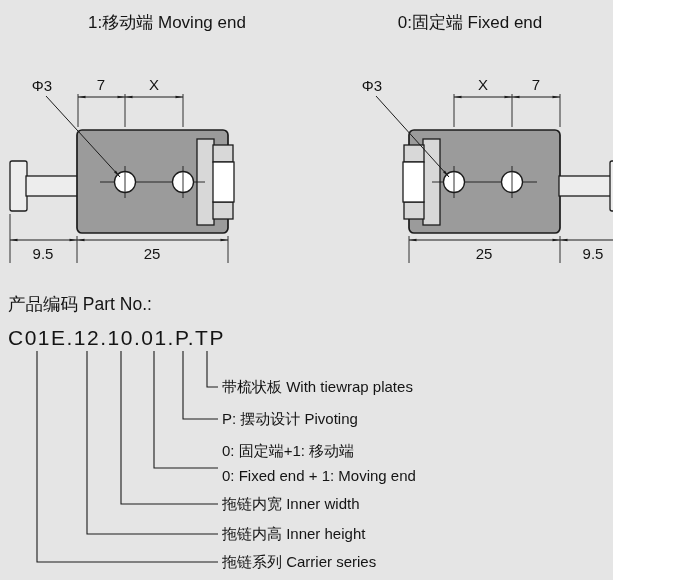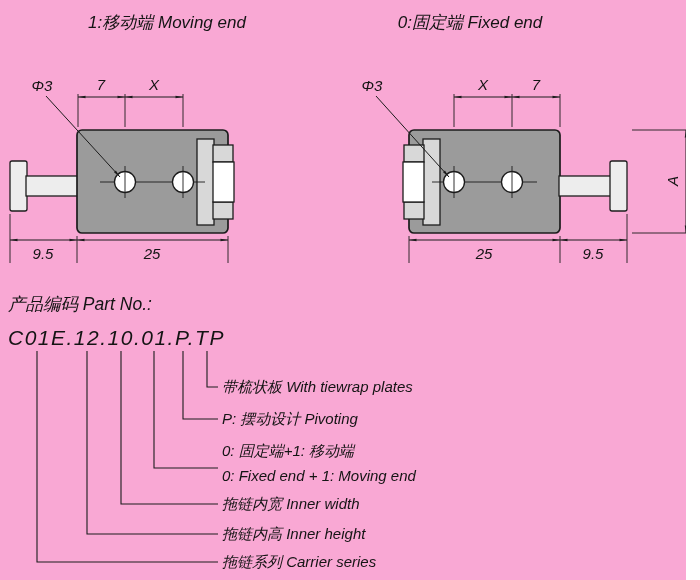--- a/index.html
+++ b/index.html
@@ -1,17 +1,17 @@
 <!DOCTYPE html>
 <html><head>
 <meta charset="utf-8">
 <style>
   html,body{margin:0;padding:0;background:#ffffff;}
-  .page{position:relative;width:686px;height:580px;background:#f9a8d4;overflow:hidden;
-        font-family:"Liberation Sans","DejaVu Sans",sans-serif;font-style:italic;}
+  .page{position:relative;width:613px;height:580px;background:#e5e5e5;overflow:hidden;
+        font-family:"Liberation Sans","DejaVu Sans",sans-serif;}
   svg{display:block;}
   svg text{font-family:"Liberation Sans","DejaVu Sans",sans-serif;fill:#141414;}
   .title-text{font-size:17px;}
   .dim-text{font-size:15px;}
   .heading-text{font-size:17.5px;}
   .code-text{font-size:21px;letter-spacing:1.5px;}
   .legend-text{font-size:15px;}
   .outline{stroke:#1c1c1c;stroke-width:1.7;}
   .outline-thin{stroke:#1c1c1c;stroke-width:1.3;}
   .dimline{stroke:#1c1c1c;stroke-width:1;fill:none;}

